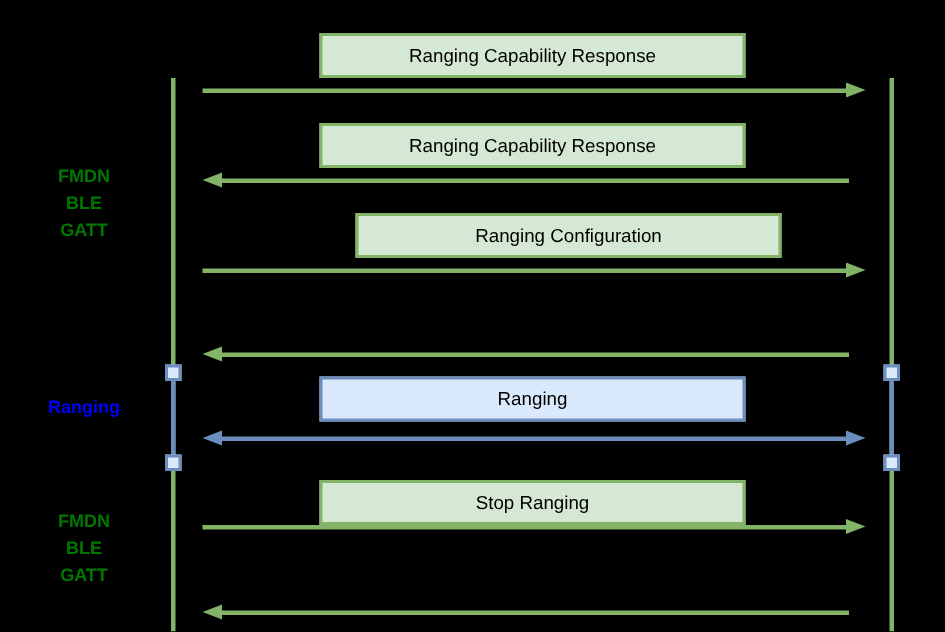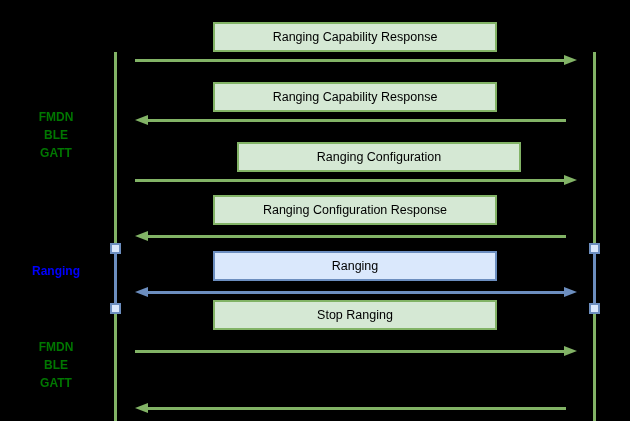--- a/index.html
+++ b/index.html
@@ -69,21 +69,21 @@
   .msg-box{
     position:absolute;
     left:213px;width:280px;height:26px;
     display:flex;align-items:center;justify-content:center;
     font-size:12.5px;
     color:var(--box_text);
   }
   .msg-box.green{background:var(--green_fill);border:2px solid var(--green_stroke);}
   .msg-box.blue{background:var(--blue_fill);border:2px solid var(--blue_stroke);}
   .box1{top:22px;}.box2{top:82px;}.box3{top:142px;margin-left:24px;}.box4{top:195px;}
-  .box5{top:251px;}.box6{top:300px;}.box7{top:367px;}
+  .box5{top:251px;}.box6{top:320px;}.box7{top:367px;}
 
   
   .arrow{
     position:absolute;
     left:135px;height:11px;
   }
   .arr1{top:55px;}.arr2{top:115px;}.arr3{top:175px;}.arr4{top:231px;}
   .arr5{top:287px;}.arr6{top:346px;}.arr7{top:403px;}
   .arrow.dir-right,.arrow.dir-both{width:442px;}
   .arrow.dir-left{width:431px;}
@@ -148,23 +148,20 @@
   </div>
 
   <div class="msg-box green box3">
     <span>Ranging Configuration</span>
   </div>
   <div class="arrow dir-right arr3">
     <div class="shaft"></div>
     <div class="head pt-right"></div>
   </div>
 
-  <div class="msg-box green box4">
-    <span>Ranging Configuration Response</span>
-  </div>
   <div class="arrow dir-left arr4">
     <div class="shaft"></div>
     <div class="head pt-left"></div>
   </div>
 
   <div class="msg-box blue box5">
     <span>Ranging</span>
   </div>
   <div class="arrow dir-both blue arr5">
     <div class="shaft"></div>

